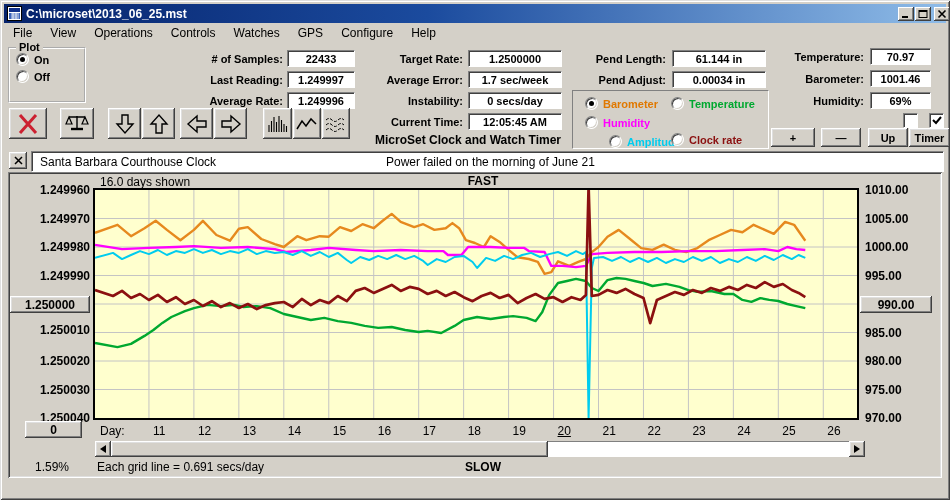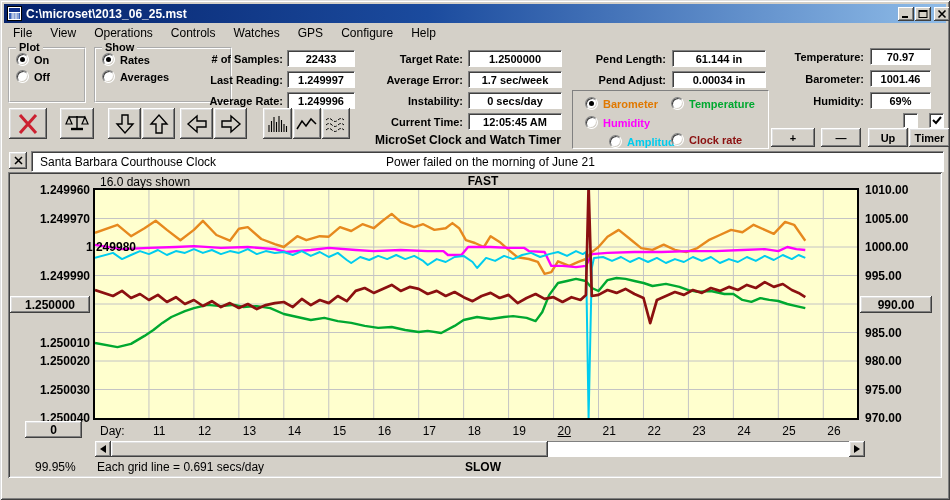--- a/index.html
+++ b/index.html
@@ -100,33 +100,20 @@
   <div class="groupbox" style="left:8px;top:47px;width:74px;height:52px">
     <span class="legend">Plot</span>
     <div id="plot-options">
         <label class="radio-row">
           <span class="radio checked"></span>
           <span class="rlabel">On</span>
         </label>
         <label class="radio-row">
           <span class="radio"></span>
           <span class="rlabel">Off</span>
-        </label>
-      </div>
-  </div>
-  <div class="groupbox" style="left:94px;top:47px;width:134px;height:52px">
-    <span class="legend">Show</span>
-    <div id="show-options">
-        <label class="radio-row">
-          <span class="radio checked"></span>
-          <span class="rlabel">Rates</span>
-        </label>
-        <label class="radio-row">
-          <span class="radio"></span>
-          <span class="rlabel">Averages</span>
         </label>
       </div>
   </div>
 
   <div class="flabel" style="left:180px;top:53px;width:103px"># of Samples:</div>
   <div class="fbox" style="left:287px;top:50px;width:66px">22433</div>
   <div class="flabel" style="left:180px;top:74px;width:103px">Last Reading:</div>
   <div class="fbox" style="left:287px;top:71px;width:66px">1.249997</div>
   <div class="flabel" style="left:180px;top:95px;width:103px">Average Rate:</div>
   <div class="fbox" style="left:287px;top:92px;width:66px">1.249996</div>
@@ -282,23 +269,23 @@
           <polyline points="0.0,54.9 27.0,59.1 53.9,57.9 80.9,57.0 98.9,56.1 125.9,57.9 152.8,57.0 179.8,59.1 191.1,62.0 215.8,60.0 233.8,57.9 260.7,60.0 278.7,61.1 305.7,60.0 332.7,61.1 348.4,61.1 352.9,65.0 366.4,65.0 373.1,57.0 395.6,57.0 413.6,57.9 429.3,57.9 433.8,61.1 449.6,62.0 456.3,75.9 467.5,75.9 481.0,77.1 490.9,75.9 496.8,64.1 512.5,62.9 539.5,62.0 566.4,62.0 593.4,61.1 620.4,61.1 647.4,60.0 669.8,59.1 683.3,61.1 692.3,57.0 701.3,59.1 710.3,60.0" fill="none" stroke="#FF00FF" stroke-width="2.4" stroke-linejoin="round"></polyline>
           <polyline points="0.0,67.9 18.0,62.9 27.0,69.1 36.0,65.0 45.0,61.1 53.9,64.1 62.9,60.0 71.9,65.0 80.9,61.1 89.9,62.9 98.9,59.1 107.9,62.9 116.9,60.0 125.9,64.1 134.9,61.1 143.9,62.9 152.8,59.1 161.8,64.1 170.8,61.1 179.8,62.9 188.8,62.0 197.8,65.0 206.8,61.1 215.8,65.9 224.8,62.0 233.8,67.0 242.8,62.9 251.8,70.0 256.2,73.0 265.2,67.0 274.2,70.0 283.2,65.9 292.2,69.1 301.2,65.0 310.2,69.1 319.2,65.9 328.2,70.9 332.7,75.0 341.7,69.1 350.7,72.0 359.6,67.0 368.6,65.9 377.6,72.0 382.1,78.0 391.1,67.9 400.1,70.9 409.1,65.9 418.1,69.1 427.1,65.0 436.1,62.9 445.1,67.0 454.1,64.1 463.0,62.0 472.0,65.9 481.0,61.1 487.8,64.1 490.9,62.0 493.6,228.0 496.8,78.0 499.0,67.9 508.0,67.0 517.0,70.9 526.0,67.0 535.0,72.0 544.0,67.9 553.0,72.0 561.9,67.9 570.9,73.0 579.9,69.1 588.9,72.0 597.9,67.0 606.9,70.9 615.9,67.0 624.9,73.0 633.9,69.1 642.9,72.0 651.9,67.0 660.8,70.9 669.8,65.9 678.8,70.0 687.8,65.0 696.8,69.1 703.6,65.0 710.3,67.9" fill="none" stroke="#00CCEE" stroke-width="2" stroke-linejoin="round"></polyline>
           <polyline points="0.0,153.0 22.5,157.1 36.0,153.9 49.5,145.9 58.4,140.0 67.4,132.9 76.4,127.0 89.9,121.1 98.9,118.1 112.4,114.9 125.9,116.1 139.4,114.9 148.4,117.0 161.8,116.1 175.3,118.1 188.8,124.0 202.3,127.0 215.8,130.0 229.3,127.9 242.8,131.1 256.2,132.9 269.7,135.9 283.2,137.9 296.7,137.0 310.2,140.0 323.7,142.0 332.7,140.9 346.2,143.0 359.6,135.9 368.6,130.0 382.1,127.0 395.6,129.0 409.1,127.0 418.1,126.1 431.6,127.9 440.6,131.1 447.3,122.0 454.1,105.1 463.0,93.0 472.0,91.0 481.0,88.9 490.9,91.0 496.8,98.0 503.5,101.0 512.5,90.1 521.5,88.0 530.5,88.9 539.5,91.0 548.5,93.0 557.5,96.0 570.9,93.9 584.4,96.9 593.4,100.1 602.4,101.9 615.9,101.0 629.4,104.0 638.4,104.0 647.4,109.9 656.4,111.9 665.3,108.1 674.3,109.9 683.3,111.0 692.3,114.0 701.3,116.1 710.3,118.1" fill="none" stroke="#00A830" stroke-width="2.4" stroke-linejoin="round"></polyline>
           <polyline points="0.0,100.0 18.0,106.0 27.0,100.9 36.0,108.0 45.0,104.0 53.9,110.0 62.9,104.9 71.9,112.0 80.9,107.2 89.9,114.0 98.9,110.0 107.9,116.0 116.9,111.2 125.9,117.1 134.9,113.1 143.9,118.0 152.8,114.0 161.8,119.1 170.8,115.1 179.8,113.1 188.8,112.0 197.8,117.1 206.8,108.9 215.8,115.1 224.8,110.0 233.8,113.1 242.8,106.0 251.8,111.2 260.7,100.9 269.7,98.0 278.7,102.9 287.7,98.9 296.7,94.9 305.7,100.9 314.7,96.9 323.7,98.9 332.7,104.0 341.7,100.9 350.7,106.0 359.6,102.0 368.6,107.2 377.6,111.2 386.6,106.0 395.6,102.9 404.6,108.0 413.6,104.9 422.6,113.1 431.6,108.0 440.6,104.0 449.6,108.9 458.5,107.2 467.5,112.0 476.5,107.2 485.5,110.0 490.9,104.9 493.6,-4.0 496.8,106.0 503.5,104.9 512.5,100.0 521.5,102.9 530.5,98.9 539.5,104.0 548.5,108.0 555.2,133.1 561.9,110.0 570.9,106.0 579.9,102.0 588.9,104.9 597.9,100.0 606.9,102.9 615.9,98.0 624.9,100.9 633.9,96.9 642.9,100.0 651.9,94.9 660.8,98.0 669.8,92.1 678.8,96.9 687.8,94.0 696.8,100.0 703.6,102.9 710.3,107.2" fill="none" stroke="#8B1010" stroke-width="2.7" stroke-linejoin="round"></polyline>
         </svg>
     </div>
 
     <div id="yticks-left">
         <div class="ltick" style="top: 11px;">1.249960</div>
         <div class="ltick" style="top: 39.5px;">1.249970</div>
-        <div class="ltick" style="top: 68px; margin-left: 46px;">1.249980</div>
+        <div class="ltick" style="top: 68px;">1.249980</div>
         <div class="ltick" style="top: 96.5px;">1.249990</div>
-        <div class="ltick" style="top: 164px;">1.250010</div>
+        <div class="ltick" style="top: 151px;">1.250010</div>
         <div class="ltick" style="top: 182px;">1.250020</div>
         <div class="ltick" style="top: 210.5px;">1.250030</div>
         <div class="ltick" style="top: 239px;">1.250040</div>
       </div>
     <div id="yticks-right">
         <div class="rtick" style="top: 11px;">1010.00</div>
         <div class="rtick" style="top: 39.5px;">1005.00</div>
         <div class="rtick" style="top: 68px;">1000.00</div>
         <div class="rtick" style="top: 96.5px;">995.00</div>
         <div class="rtick" style="top: 153.5px;">985.00</div>
@@ -337,18 +324,18 @@
           </svg>
       </div>
       <div class="btn" id="sb-thumb"></div>
       <div class="btn sb-arrow" style="right:0">
         <svg width="8" height="10" viewBox="0 0 8 10">
             <polygon points="1,1 7,5 1,9" fill="#000"></polygon>
           </svg>
       </div>
     </div>
 
-    <div class="small" style="position:absolute;left:27px;top:288px">99.95%</div>
+    <div class="small" style="position:absolute;left:27px;top:288px">1.59%</div>
     <div class="small" style="position:absolute;left:89px;top:288px">Each grid line = 0.691 secs/day</div>
     <div class="small bold" style="position:absolute;left:400px;top:288px;width:150px;text-align:center">SLOW</div>
   </div>
 
 </div>
 
 </body></html>

